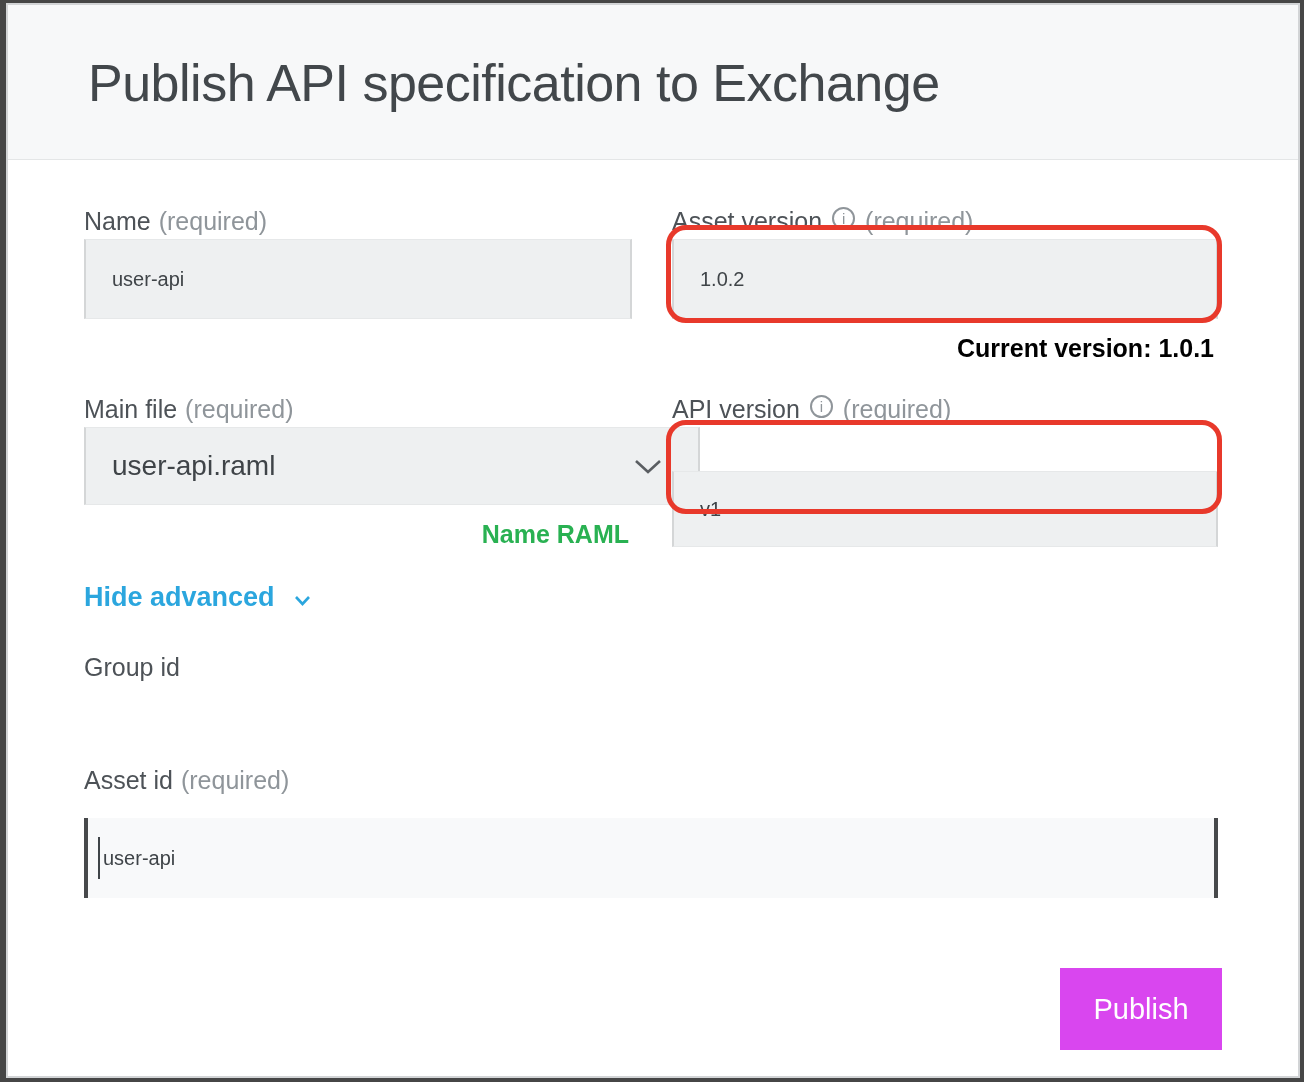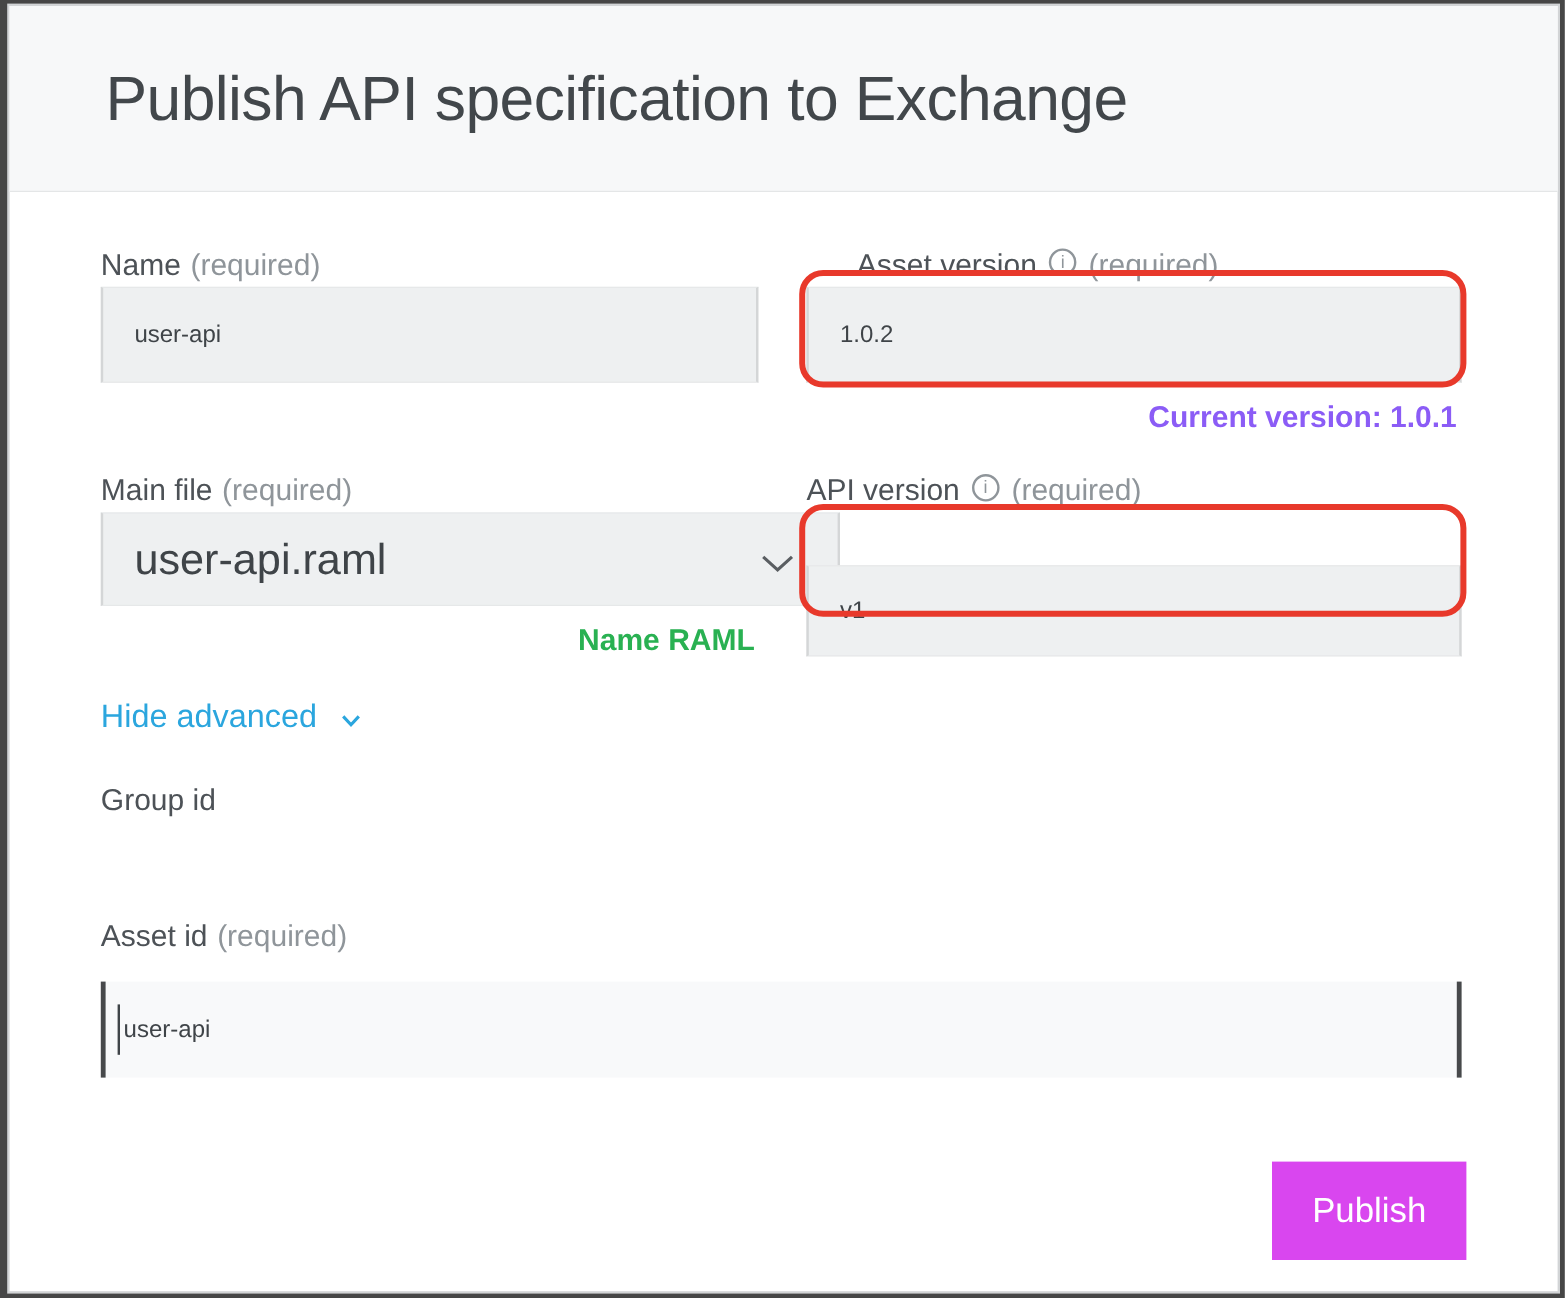--- a/index.html
+++ b/index.html
@@ -61,21 +61,21 @@
     border-left: 2px solid #d4d6d7;
     border-right: 2px solid #d4d6d7;
     font-family: "Liberation Sans", sans-serif;
     font-size: 20px;
     color: #3f4448;
     padding-left: 26px;
     outline: none;
   }
   #name-input { left: 76px; top: 234px; width: 548px; height: 80px; }
   #name-label { left: 76px; top: 202px; }
-  #asset-version-label { left: 664px; top: 202px; margin-left: 42px; }
+  #asset-version-label { left: 664px; top: 202px; }
   #asset-version-input { left: 664px; top: 234px; width: 546px; height: 80px; }
   #api-version-label { left: 664px; top: 390px; }
   #api-version-input { left: 664px; top: 424px; width: 546px; height: 76px; margin-top: 42px; }
   #main-file-label { left: 76px; top: 390px; }
   #asset-id-label { left: 76px; top: 761px; }
 
   .annotation {
     position: absolute;
     border: 5px solid #e8392b;
     border-radius: 20px;
@@ -86,49 +86,49 @@
   #asset-version-annotation { left: 658px; top: 220px; width: 556px; height: 98px; }
   #api-version-annotation   { left: 658px; top: 415px; width: 556px; height: 94px; }
 
   .helper-note {
     position: absolute;
     font-size: 25px;
     font-weight: 700;
     text-align: right;
     white-space: nowrap;
   }
-  #current-version-note { left: 664px; top: 329px; width: 542px; color: #8b5cf6; }
+  #current-version-note { left: 664px; top: 329px; width: 542px; color: #000000; }
   #valid-raml { left: 76px; top: 515px; width: 545px; color: #29b152; }
 
   .select {
     position: absolute;
     left: 76px; top: 422px; width: 616px; height: 78px;
     background: #eef0f1;
     border: 1px solid #e6e8e9;
     border-left: 2px solid #d4d6d7;
     border-right: 2px solid #d4d6d7;
-    font-size: 36px;
+    font-size: 28px;
     color: #3f4448;
     cursor: pointer;
   }
   .select .select-value {
     position: absolute;
     left: 26px; top: 50%;
     transform: translateY(-50%);
   }
   .select .chev {
     position: absolute;
     right: 36px; top: 50%;
     transform: translateY(-50%);
   }
   .link {
     position: absolute;
     left: 76px; top: 577px;
     font-size: 27px;
-    font-weight: 400;
+    font-weight: 700;
     color: #2ba6de;
     cursor: pointer;
     white-space: nowrap;
   }
   .link .chev { margin-left: 12px; }
   #group-id-label { left: 76px; top: 648px; }
   .static-value {
     position: absolute;
     left: 76px; top: 687px;
     font-size: 28px;

